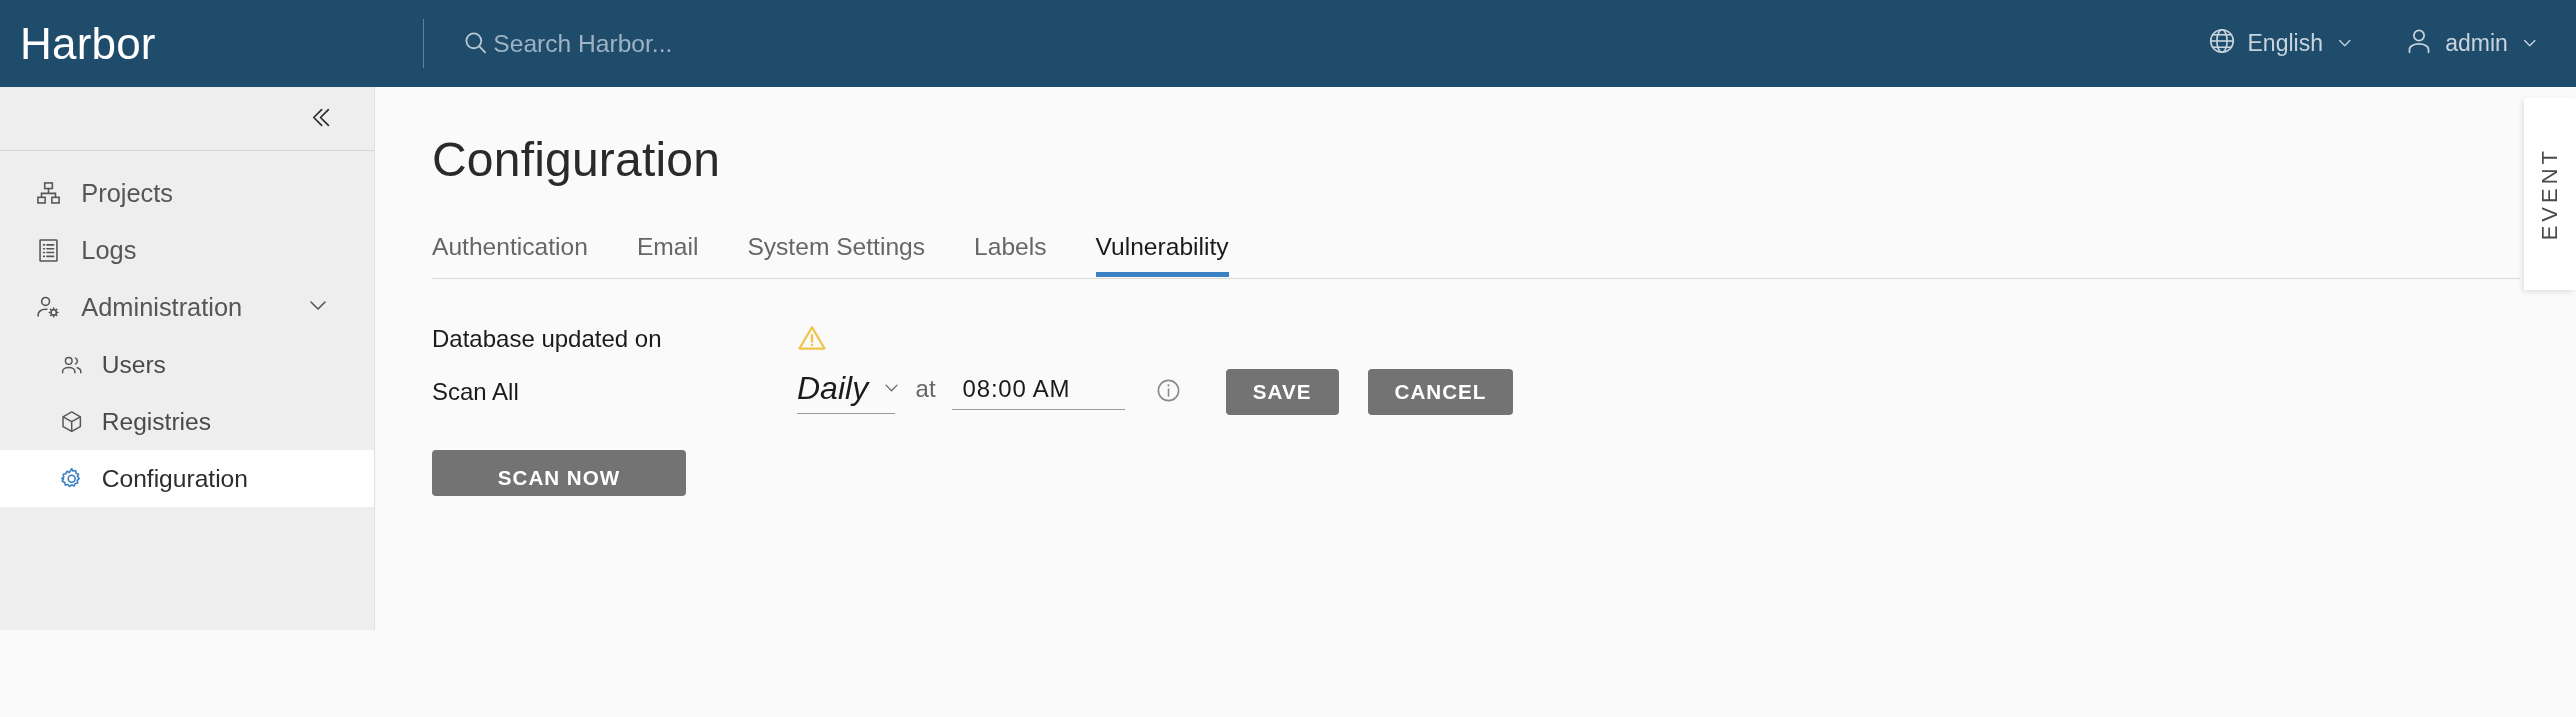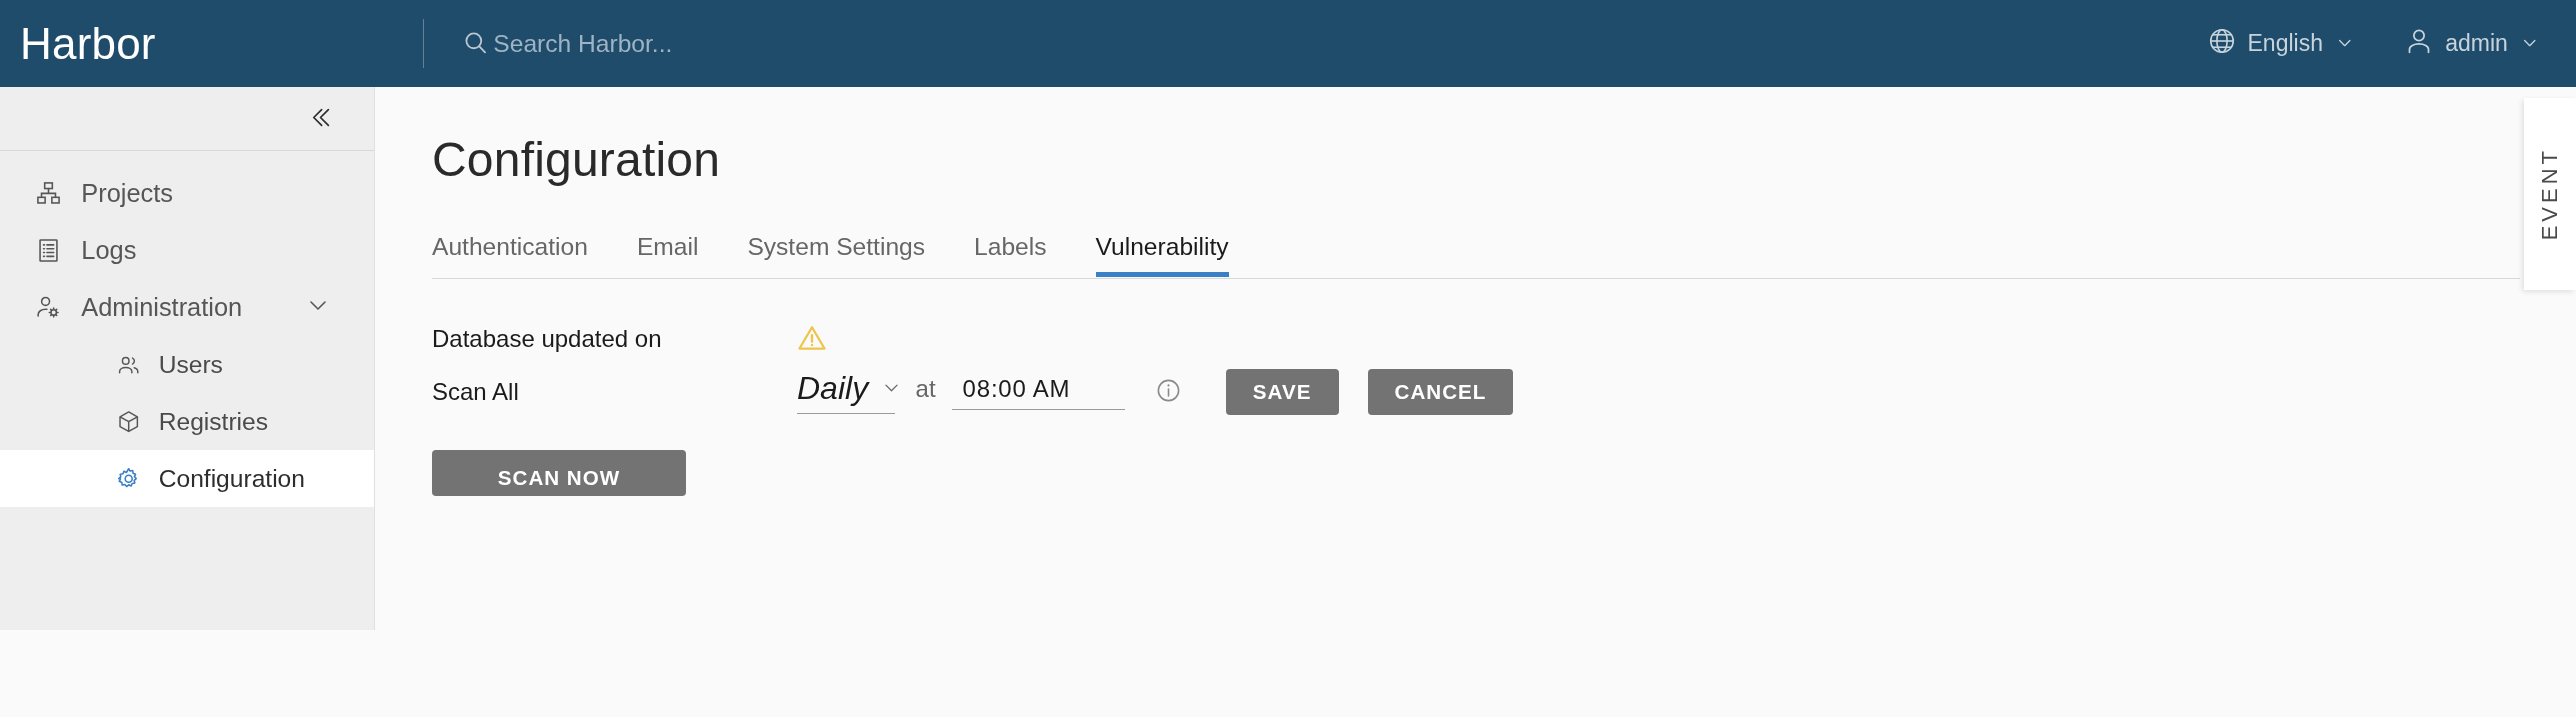--- a/index.html
+++ b/index.html
@@ -125,21 +125,21 @@
   }
   .nav-item .nav-label { margin-left: 14.3px; white-space: nowrap; }
   .nav-item .expand {
     position: absolute;
     right: 44px;
     top: 50%;
     transform: translateY(-50%);
     display: block;
   }
   .nav-sub {
-    padding-left: 116px;
+    padding-left: 59px;
     font-size: 24.6px;
     color: #4a4a4a;
     height: 57px;
   }
   .nav-sub .ico { flex: 0 0 30px; width: 30px; }
   .nav-sub .nav-label { margin-left: 12.7px; }
   .nav-sub.selected {
     background: #ffffff;
     color: #2d2d2d;
   }

